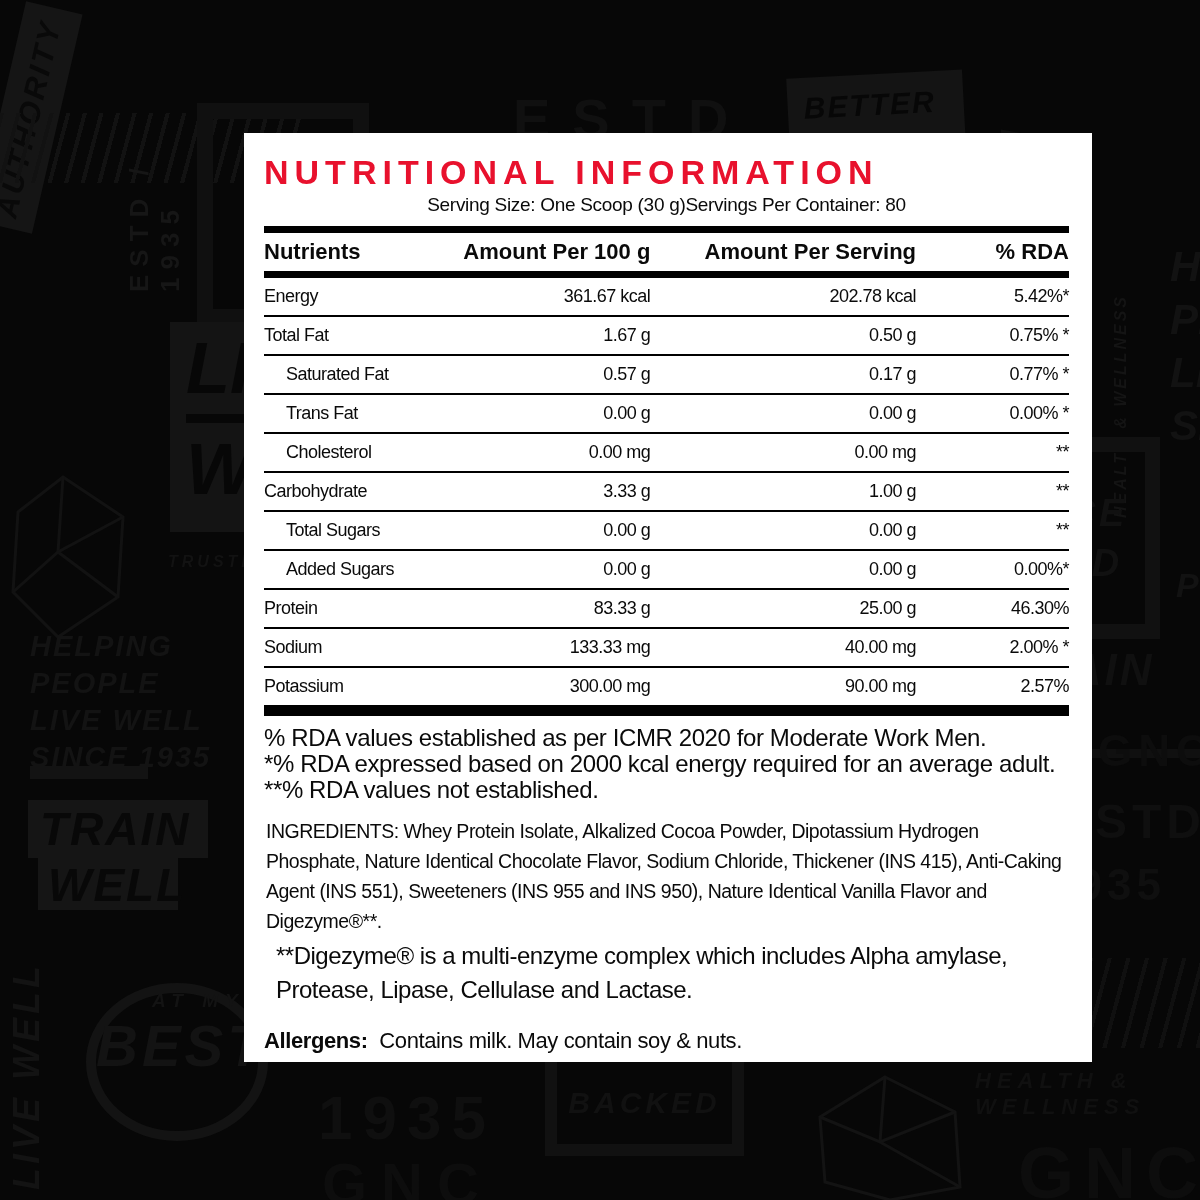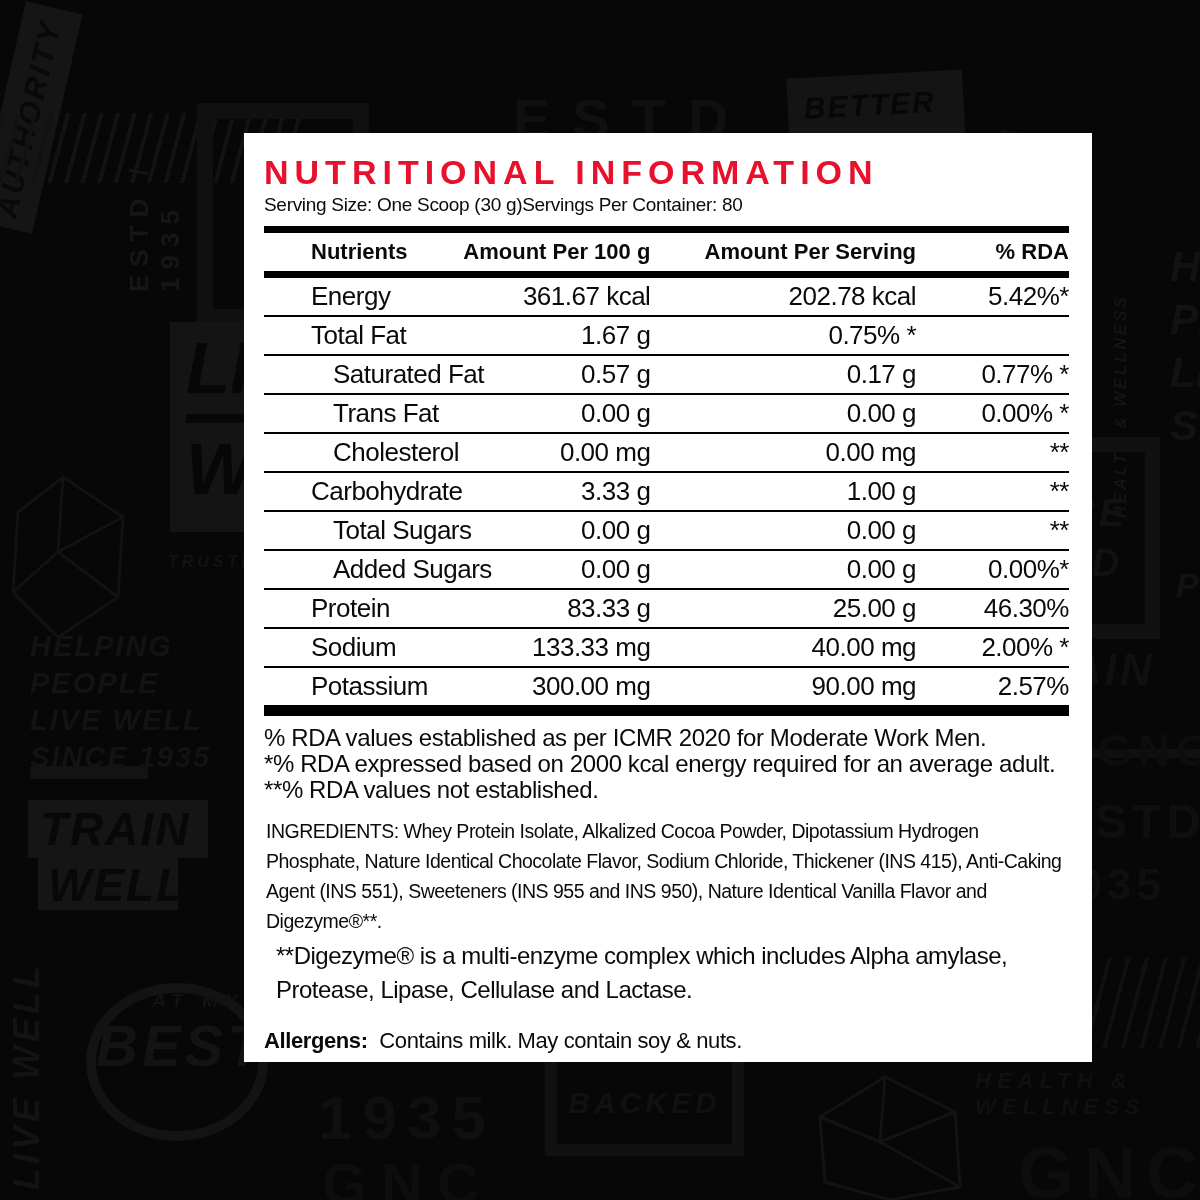--- a/index.html
+++ b/index.html
@@ -69,34 +69,34 @@
   
   .card{
     position:absolute;z-index:10;left:244px;top:133px;width:848px;height:929px;
     background:#ffffff;box-sizing:border-box;padding:16px 23px 0 20px;
   }
   .title{
     margin:4px 0 2px;font-size:34px;line-height:38px;font-weight:bold;
     letter-spacing:6px;white-space:nowrap;
   }
   .serving-row{
-    display:flex;justify-content:flex-start;align-items:baseline;
+    display:flex;justify-content:center;align-items:baseline;
     font-size:19px;line-height:24px;margin-bottom:9px;letter-spacing:-0.3px;
   }
   .bar{background:#000;height:7px;}
   .bar-final{background:#000;height:9px;}
   .thead,.trow{
     display:grid;grid-template-columns:24% 24% 33% 19%;
     align-items:baseline;
   }
   .thead{font-weight:bold;font-size:22px;line-height:30px;padding:4px 0;}
-  .trow{font-size:26px;line-height:29px;padding:4px 0;border-bottom:2px solid #000;letter-spacing:-0.5px;}
+  .trow{font-size:18px;line-height:29px;padding:4px 0;border-bottom:2px solid #000;letter-spacing:-0.5px;}
   .trow:last-of-type{border-bottom:none;}
   .cell-r{text-align:right;white-space:nowrap;}
-  .cell-name{white-space:nowrap;margin-left:47px;}
+  .cell-name{white-space:nowrap;}
   .indent .cell-name{padding-left:22px;}
   .footnotes{margin-top:9px;font-size:24px;line-height:26px;letter-spacing:-0.4px;}
   .para{margin:13px 2px 0;font-size:19.5px;line-height:30px;letter-spacing:-0.5px;}
   .para2{margin:3px 12px 0;font-size:24px;line-height:34px;letter-spacing:-0.5px;}
   .allergens{margin-top:21px;font-size:22px;line-height:26px;letter-spacing:-0.4px;}
   .blabel{font-weight:bold;padding-right:6px;}
 </style>
 </head>
 <body>
 
@@ -186,20 +186,21 @@
 
   <div class="trow">
     <div class="cell-name">Energy</div>
     <div class="cell-r">361.67 kcal</div>
     <div class="cell-r">202.78 kcal</div>
     <div class="cell-r">5.42%*</div>
   </div>
   <div class="trow">
     <div class="cell-name">Total Fat</div>
     <div class="cell-r">1.67 g</div>
+    <div class="cell-r">0.50 g</div>
     <div class="cell-r">0.75% *</div>
   </div>
   <div class="trow indent">
     <div class="cell-name">Saturated Fat</div>
     <div class="cell-r">0.57 g</div>
     <div class="cell-r">0.17 g</div>
     <div class="cell-r">0.77% *</div>
   </div>
   <div class="trow indent">
     <div class="cell-name">Trans Fat</div>

